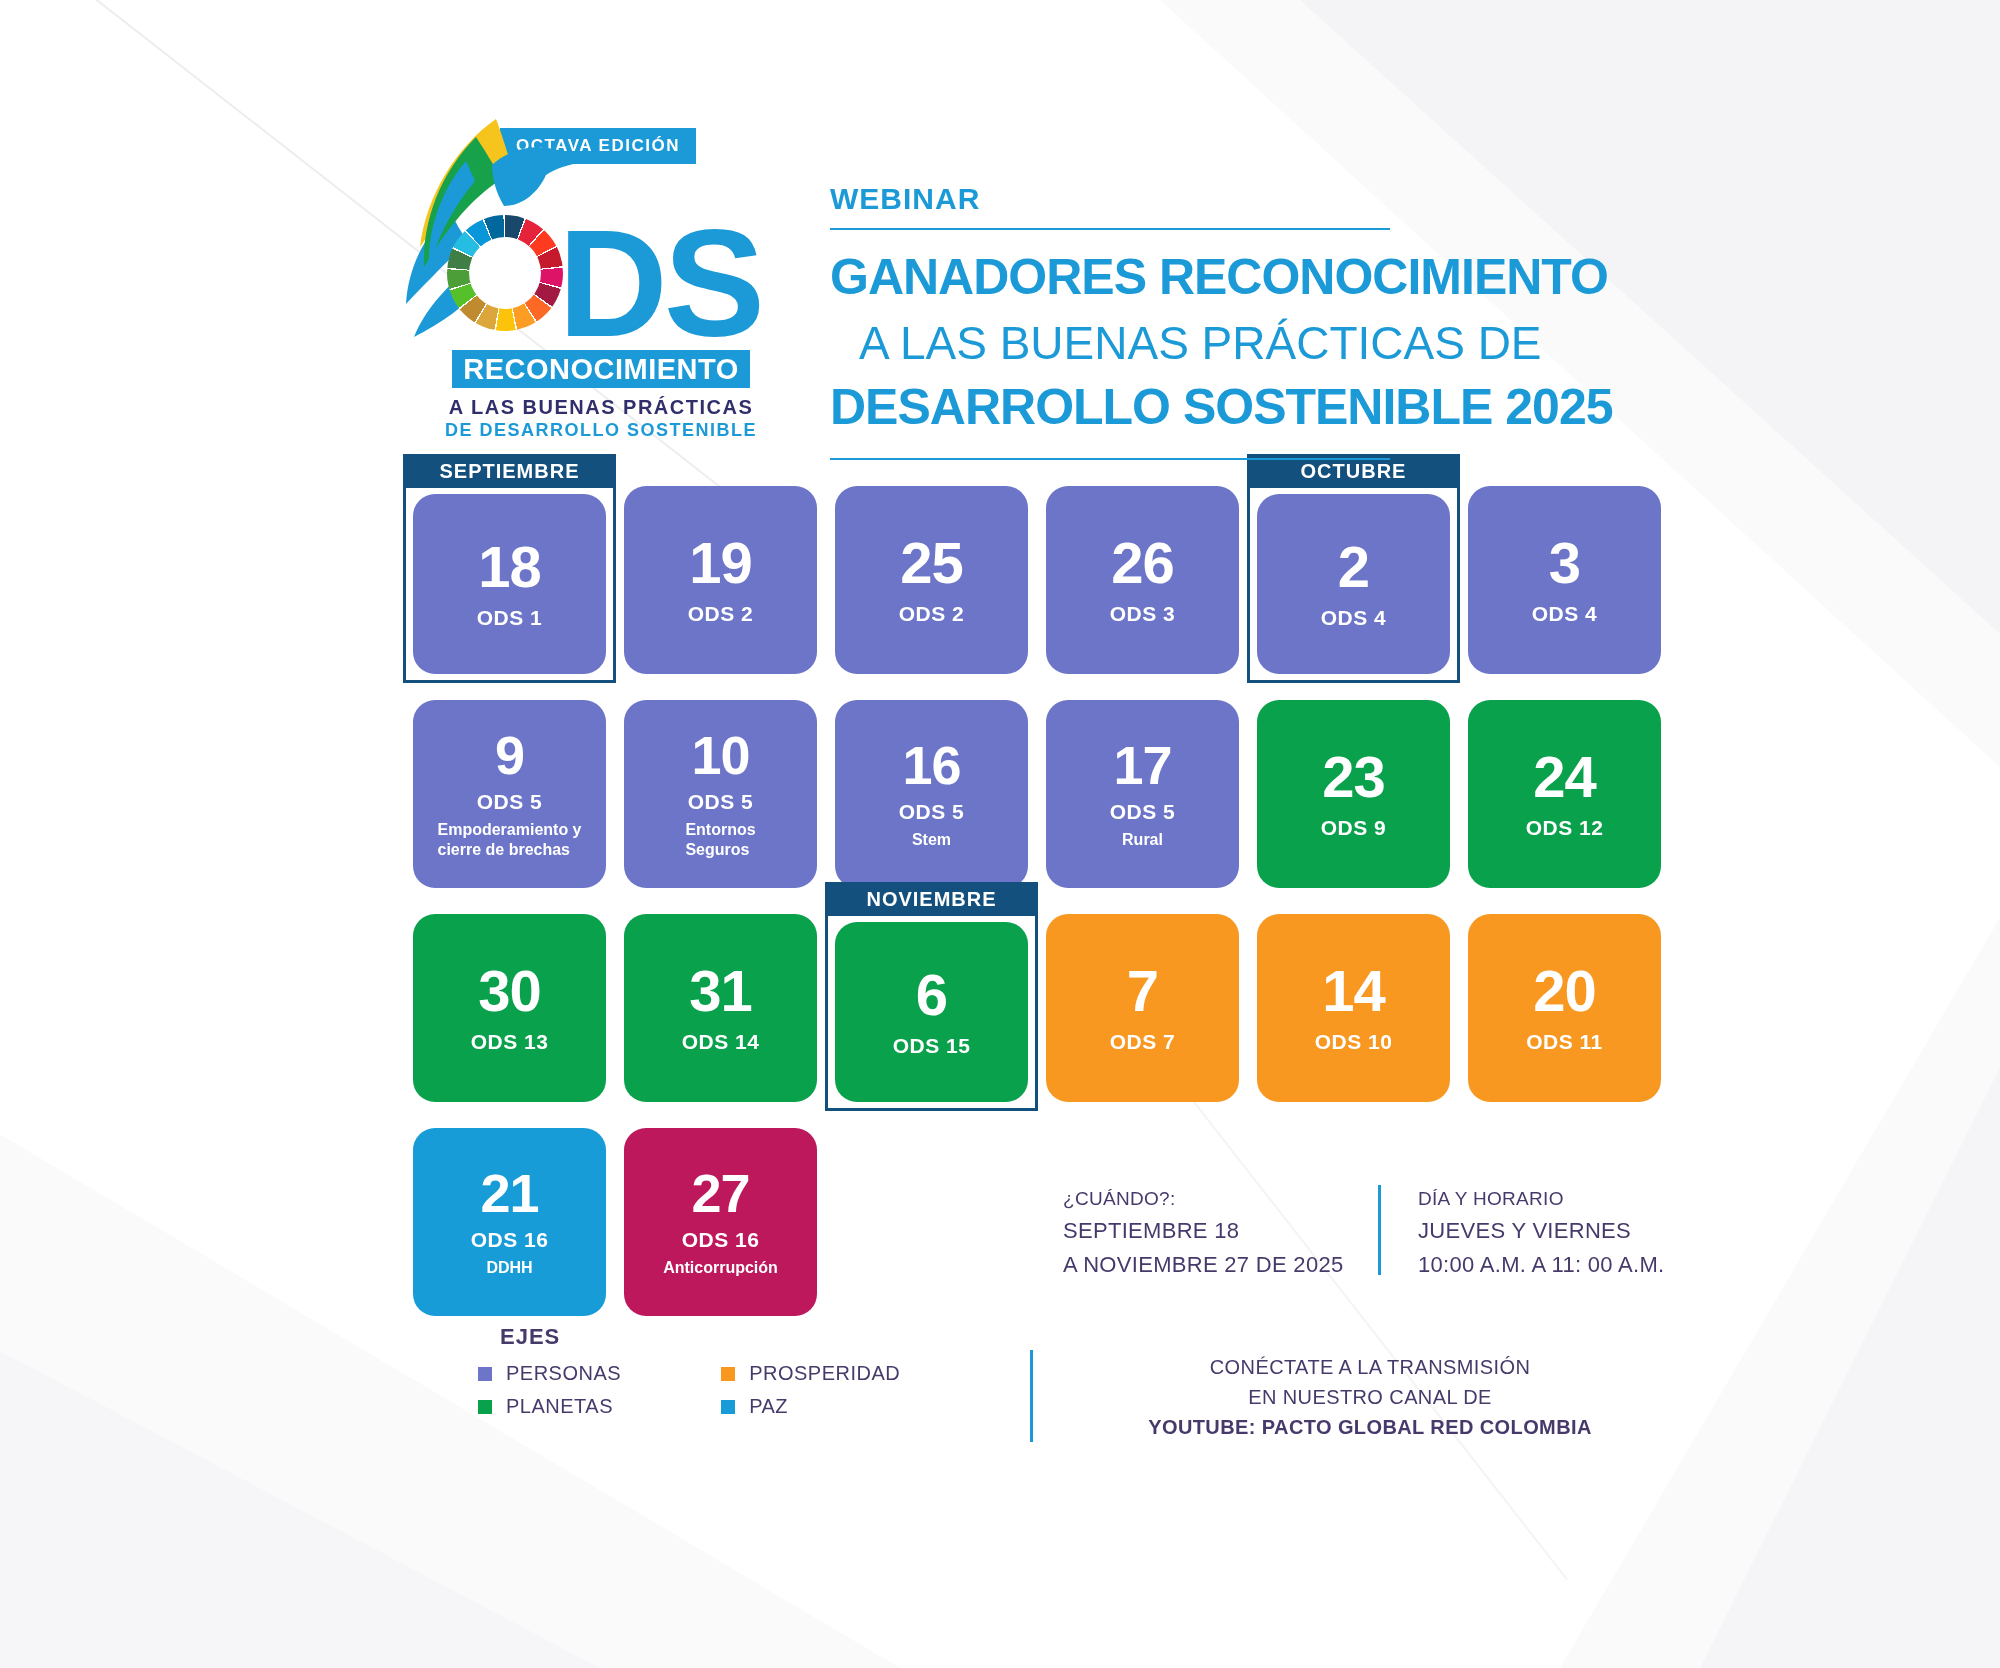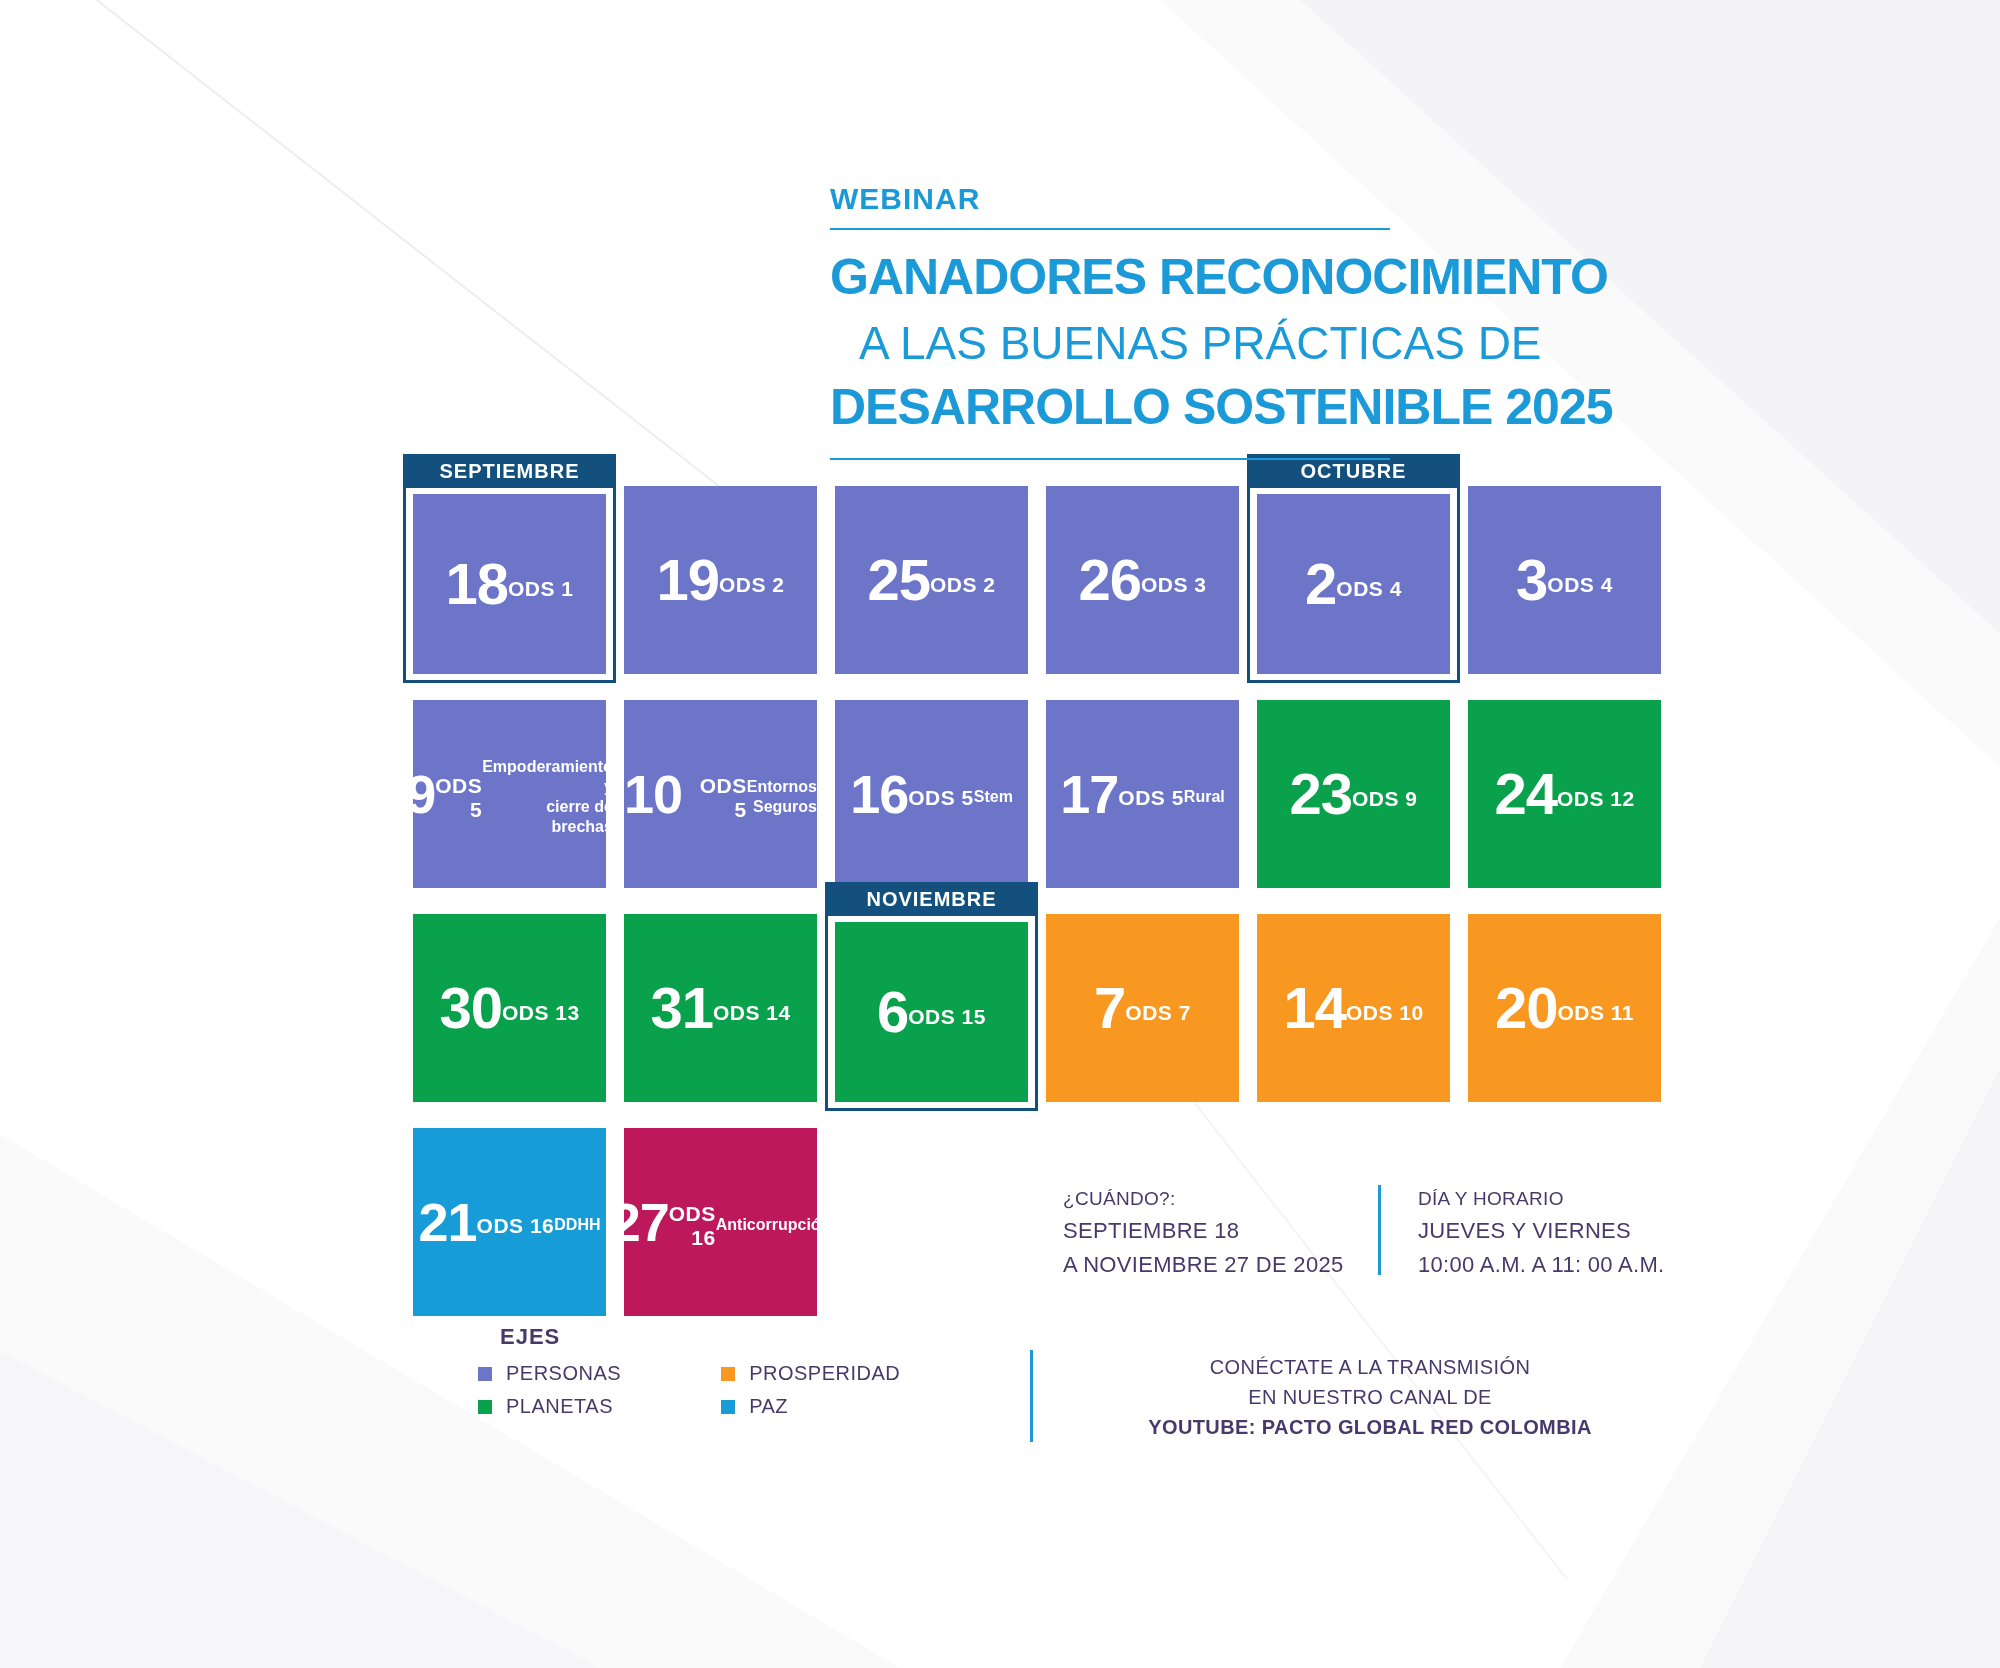--- a/index.html
+++ b/index.html
@@ -66,22 +66,22 @@
   .rule-top{margin-top:12px;}
   .title1{margin-top:18px;font-size:50px;font-weight:bold;letter-spacing:-1px;}
   .title2{margin-top:10px;font-size:46px;font-weight:400;letter-spacing:0;margin-left:29px;}
   .title3{margin-top:8px;font-size:50px;font-weight:bold;letter-spacing:-1px;}
   .rule-bottom{margin-top:22px;}
 
   
   .grid{position:absolute;left:413px;top:486px;z-index:2;display:grid;
       grid-template-columns:repeat(6,193px);grid-auto-rows:188px;column-gap:18px;row-gap:26px;}
   .cell{position:relative;}
-  .square{position:absolute;inset:0;display:flex;flex-direction:row;align-items:center;
-      justify-content:center;color:#fff;text-align:right;}
+  .square{position:absolute;inset:0;display:flex;flex-direction:column;align-items:center;
+      justify-content:center;color:#fff;text-align:left;border-radius:22px;}
   .day{font-size:58px;font-weight:bold;line-height:1;letter-spacing:-1px;}
   .ods{margin-top:10px;font-size:21px;font-weight:bold;letter-spacing:.5px;}
   .sub{margin-top:6px;font-size:16px;font-weight:bold;line-height:1.25;}
   .cell.has-sub .day{font-size:54px;}
   .cell.has-sub .ods{margin-top:8px;}
   .cell.framed .square{top:8px;}
   .frame{position:absolute;top:-32px;left:-10px;right:-10px;bottom:-9px;
       border:3px solid #13507e;z-index:1;}
   .month-banner{position:absolute;top:-32px;left:-10px;right:-10px;height:34px;background:#13507e;
       color:#fff;font-weight:bold;font-size:20px;letter-spacing:1px;display:flex;
@@ -118,20 +118,36 @@
     <div class="bg-tr-soft"></div>
     <div class="bg-tr"></div>
     <div class="bg-bl-soft"></div>
     <div class="bg-bl"></div>
     <div class="bg-br-soft"></div>
     <div class="bg-br"></div>
     <div class="hairline hl-a"></div>
     <div class="hairline hl-b"></div>
   </div>
 
+  <div class="logo">
+    <div class="edition-badge">OCTAVA EDICIÓN</div>
+    <svg class="bird" width="196" height="232" viewBox="0 0 196 232">
+      <path d="M78,148 C55,165 30,190 18,220 C46,206 70,188 87,169 C83,162 80,155 78,148 Z" fill="#1b9ad7"></path>
+      <path d="M55,95 C30,115 12,150 10,187 C31,165 55,140 72,125 C65,115 59,105 55,95 Z" fill="#1b9ad7"></path>
+      <path d="M100,2 C62,28 30,78 24,130 C52,89 86,55 114,44 C109,28 104,12 100,2 Z" fill="#f6c51d"></path>
+      <path d="M80,20 C48,52 26,100 28,150 C52,108 82,76 106,62 C97,47 88,32 80,20 Z" fill="#18a14b"></path>
+      <path d="M70,44 C46,72 31,112 33,152 C41,121 56,92 79,64 Z" fill="#1b9ad7"></path>
+      <path d="M96,48 C108,36 130,28 152,31 C170,34 183,39 190,45 C172,47 159,52 150,58 C142,76 126,89 108,89 C100,76 96,61 96,48 Z" fill="#1b9ad7"></path>
+    </svg>
+    <div class="sdg-wheel"></div>
+    <div class="logo-ds">DS</div>
+    <div class="logo-banner">RECONOCIMIENTO</div>
+    <div class="logo-sub1">A LAS BUENAS PRÁCTICAS</div>
+    <div class="logo-sub2">DE DESARROLLO SOSTENIBLE</div>
+  </div>
 
   <div class="header">
     <div class="kicker">WEBINAR</div>
     <div class="rule rule-top"></div>
     <div class="title1">GANADORES RECONOCIMIENTO</div>
     <div class="title2">A LAS BUENAS PRÁCTICAS DE</div>
     <div class="title3">DESARROLLO SOSTENIBLE 2025</div>
     <div class="rule rule-bottom"></div>
   </div>
 

